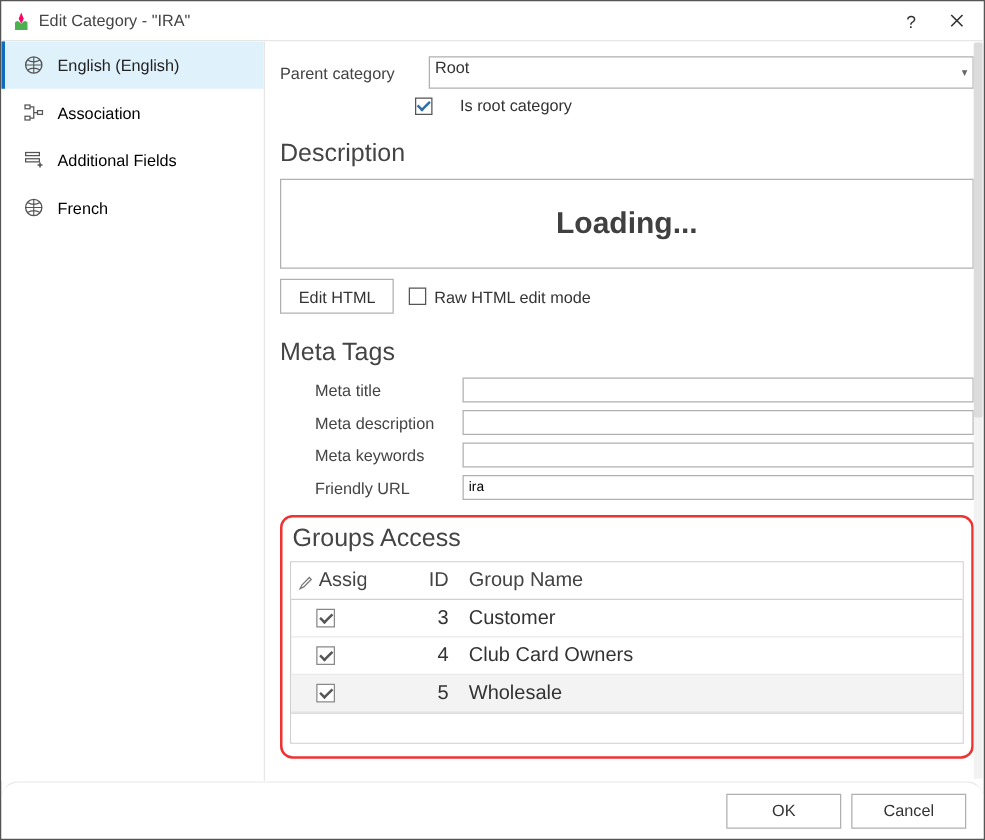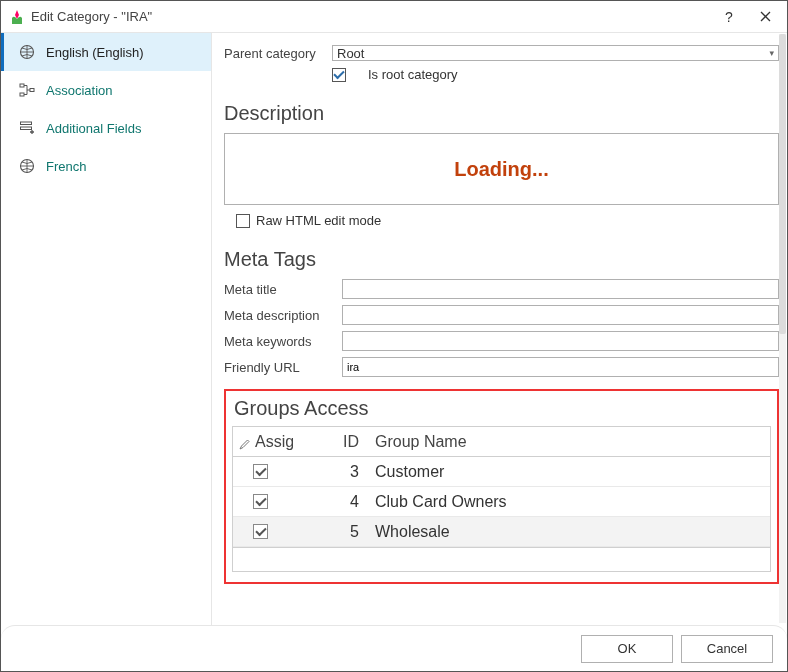--- a/index.html
+++ b/index.html
@@ -53,21 +53,21 @@
     border-right: 1px solid #e6e6e6;
     display: flex;
     flex-direction: column;
   }
   .sidebar-item {
     display: flex;
     align-items: center;
     height: 38px;
     padding: 0 10px 0 14px;
     font-size: 13px;
-    color: #0f766e;
+    color: #000000;
     cursor: pointer;
     border-left: 3px solid transparent;
   }
   .sidebar-item.selected {
     background: #DFF1FB;
     border-left: 3px solid #0F6CBD;
     color: #222;
   }
   .sidebar-item .icon {
     width: 18px; height: 18px;
@@ -105,27 +105,28 @@
   }
   .form-row {
     display: flex;
     align-items: center;
     margin-bottom: 6px;
     font-size: 13px;
   }
   .form-row .lbl { width: 108px; color: #444; }
   .parent-input {
     flex: 1;
-    height: 16px;
+    height: 26px;
     border: 1px solid #b0b0b0;
     padding: 0 18px 0 4px;
     font-size: 13px;
     color: #333;
     background: #fff;
     position: relative;
+    margin-left: 11px;
   }
   .select-arrow {
     position: absolute;
     right: 4px; top: 50%; transform: translateY(-50%);
     font-size: 9px;
     color: #666;
   }
   .checkbox-row {
     display: flex;
     align-items: center;
@@ -162,23 +163,23 @@
     margin: 6px 0 8px 0;
   }
   .desc-box {
     border: 1px solid #b0b0b0;
     height: 72px;
     display: flex;
     align-items: center; justify-content: center;
     margin-bottom: 8px;
   }
   .loading-text {
-    font-size: 20px;
+    font-size: 24px;
     font-weight: 700;
-    color: #c2410c;
+    color: #404040;
   }
   .desc-actions {
     display: flex;
     align-items: center;
     margin-bottom: 20px;
   }
   .btn {
     height: 28px;
     min-width: 88px;
     border: 1px solid #b0b0b0;
@@ -187,32 +188,33 @@
     color: #333;
     display: inline-flex;
     align-items: center; justify-content: center;
     cursor: pointer;
     padding: 0 14px;
   }
   .meta-row {
     display: flex;
     align-items: center;
     margin-bottom: 6px;
+    margin-left: 28px;
   }
   .meta-row .lbl { width: 118px; font-size: 13px; color: #444; }
   .meta-row input {
     flex: 1;
     height: 20px;
     border: 1px solid #b0b0b0;
     font-size: 11px;
     padding: 4px 4px;
   }
   .groups-box {
     border: 2px solid #e33;
-    border-radius: 0;
+    border-radius: 10px;
     padding: 4px 6px 8px 6px;
     margin-top: 12px;
     height: 195px;
   }
   .groups-table {
     border: 1px solid #cfcfcf;
     margin-top: 6px;
   }
   .groups-header, .groups-row {
     display: flex;
@@ -340,20 +342,21 @@
         <div class="checkbox-row">
           <span class="chk checked"></span>
           <span>Is root category</span>
         </div>
 
         <h2 class="section">Description</h2>
         <div class="desc-box">
           <span class="loading-text">Loading...</span>
         </div>
         <div class="desc-actions">
+          <span class="btn">Edit HTML</span>
           <span style="width:12px"></span>
           <span class="small-chk"></span>
           <span>Raw HTML edit mode</span>
         </div>
 
         <h2 class="section">Meta Tags</h2>
         <div class="meta-row">
           <span class="lbl">Meta title</span>
           <input value="" style="">
         </div>

